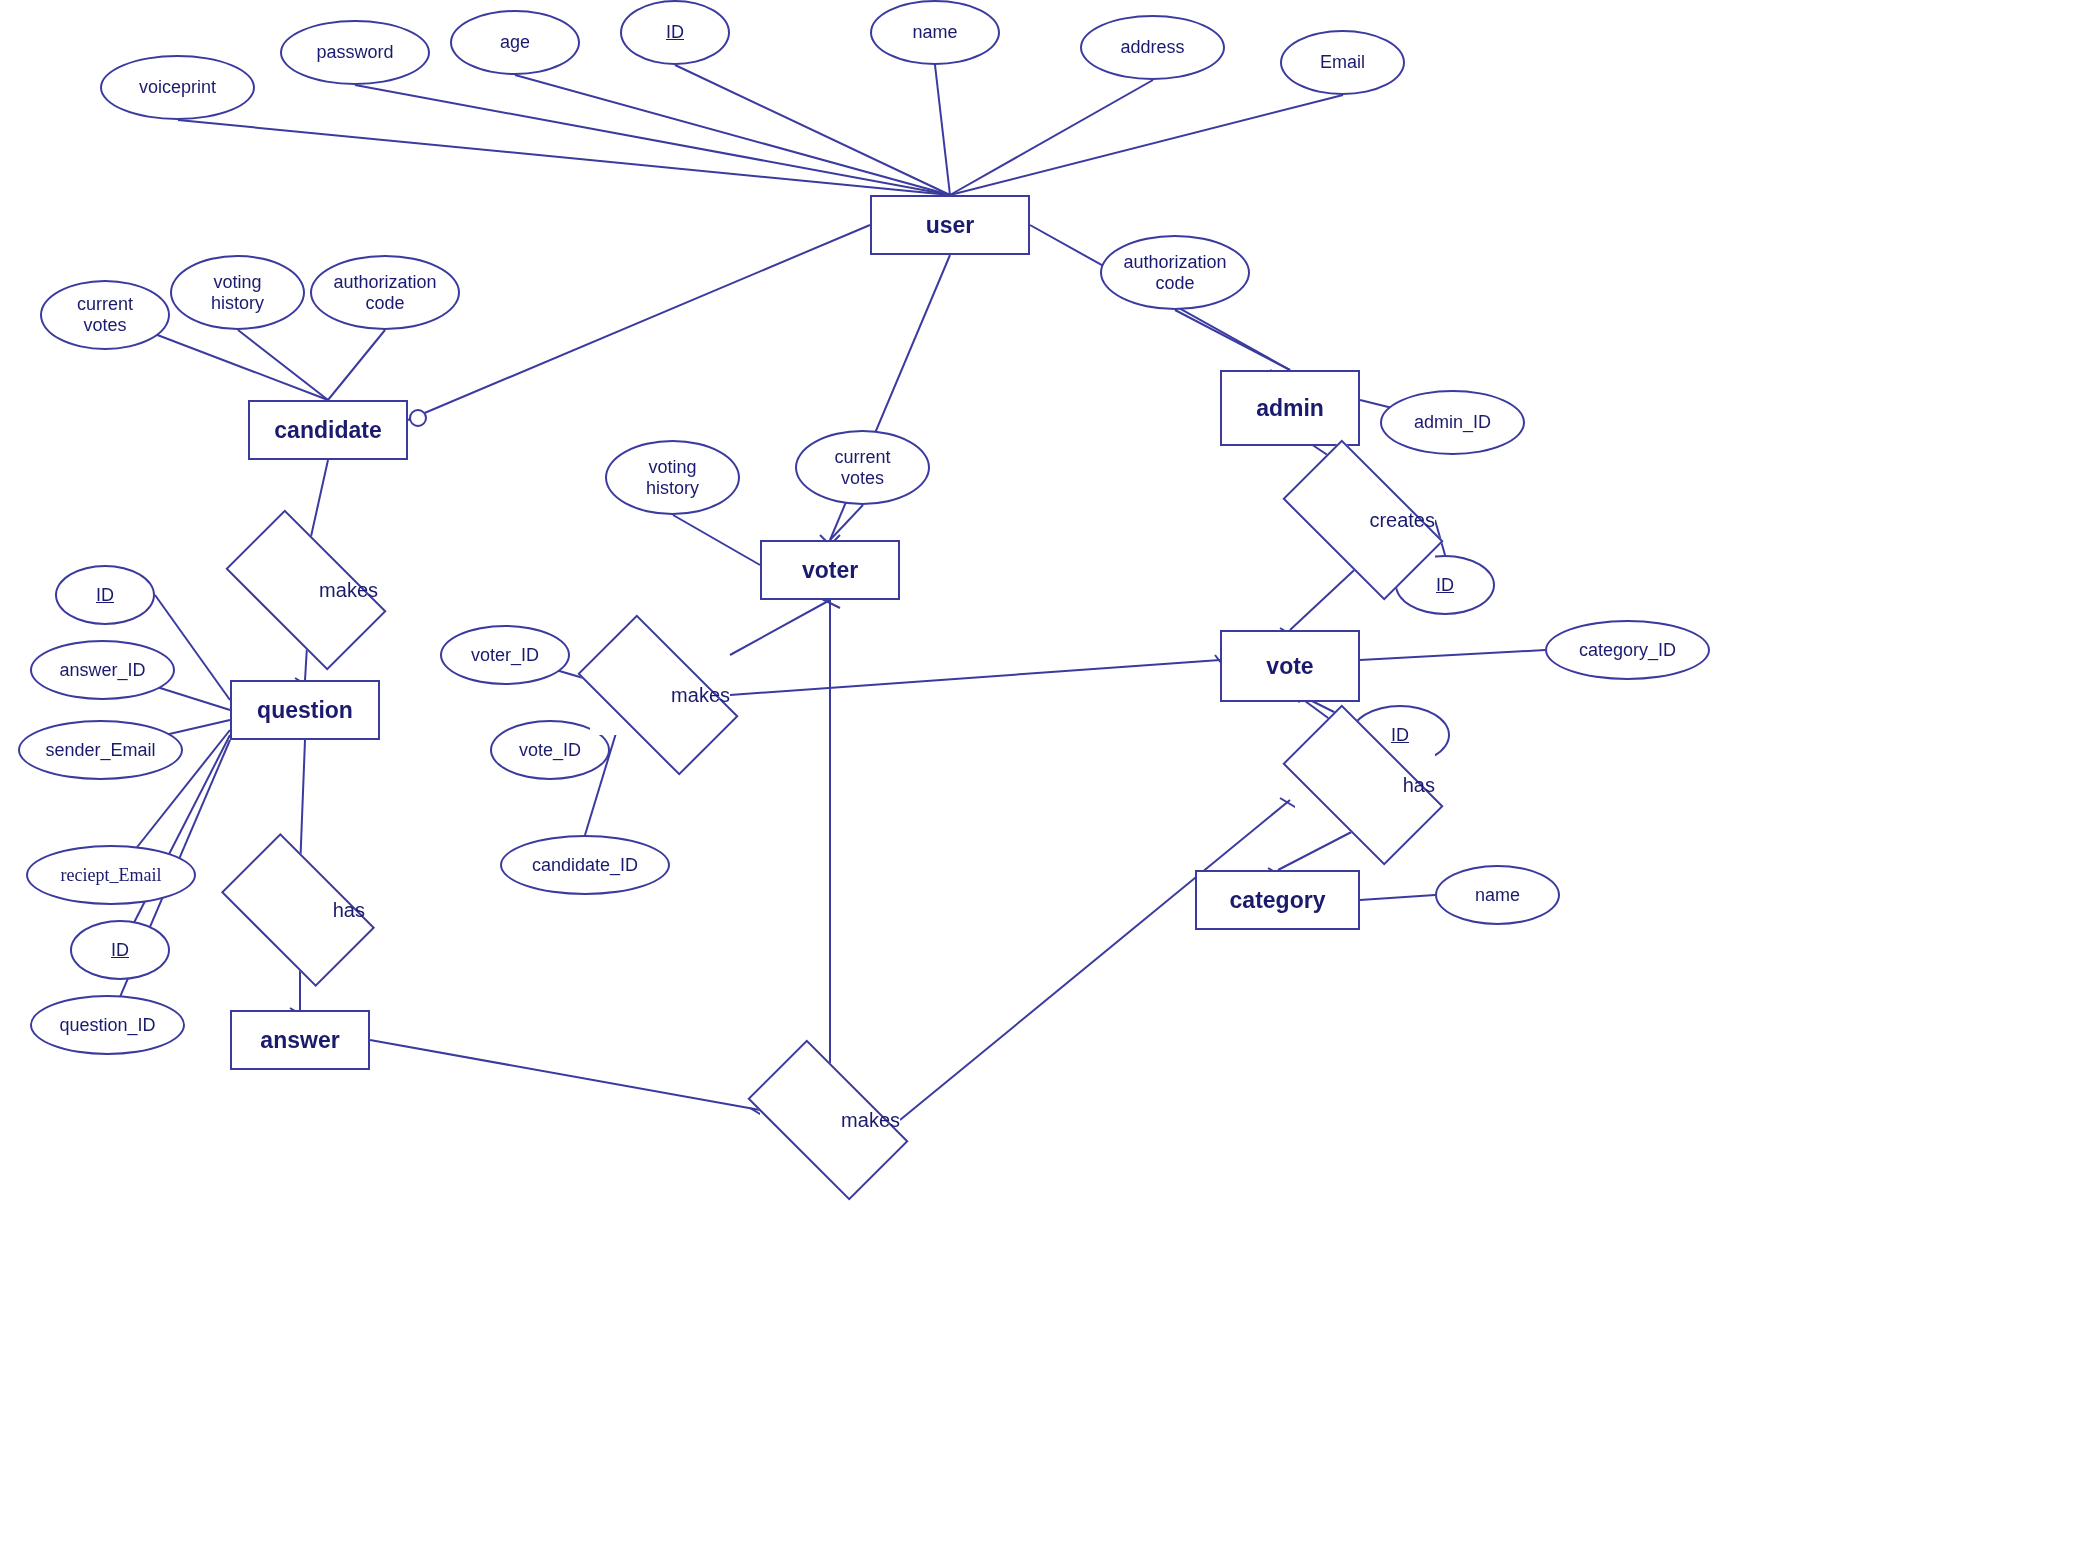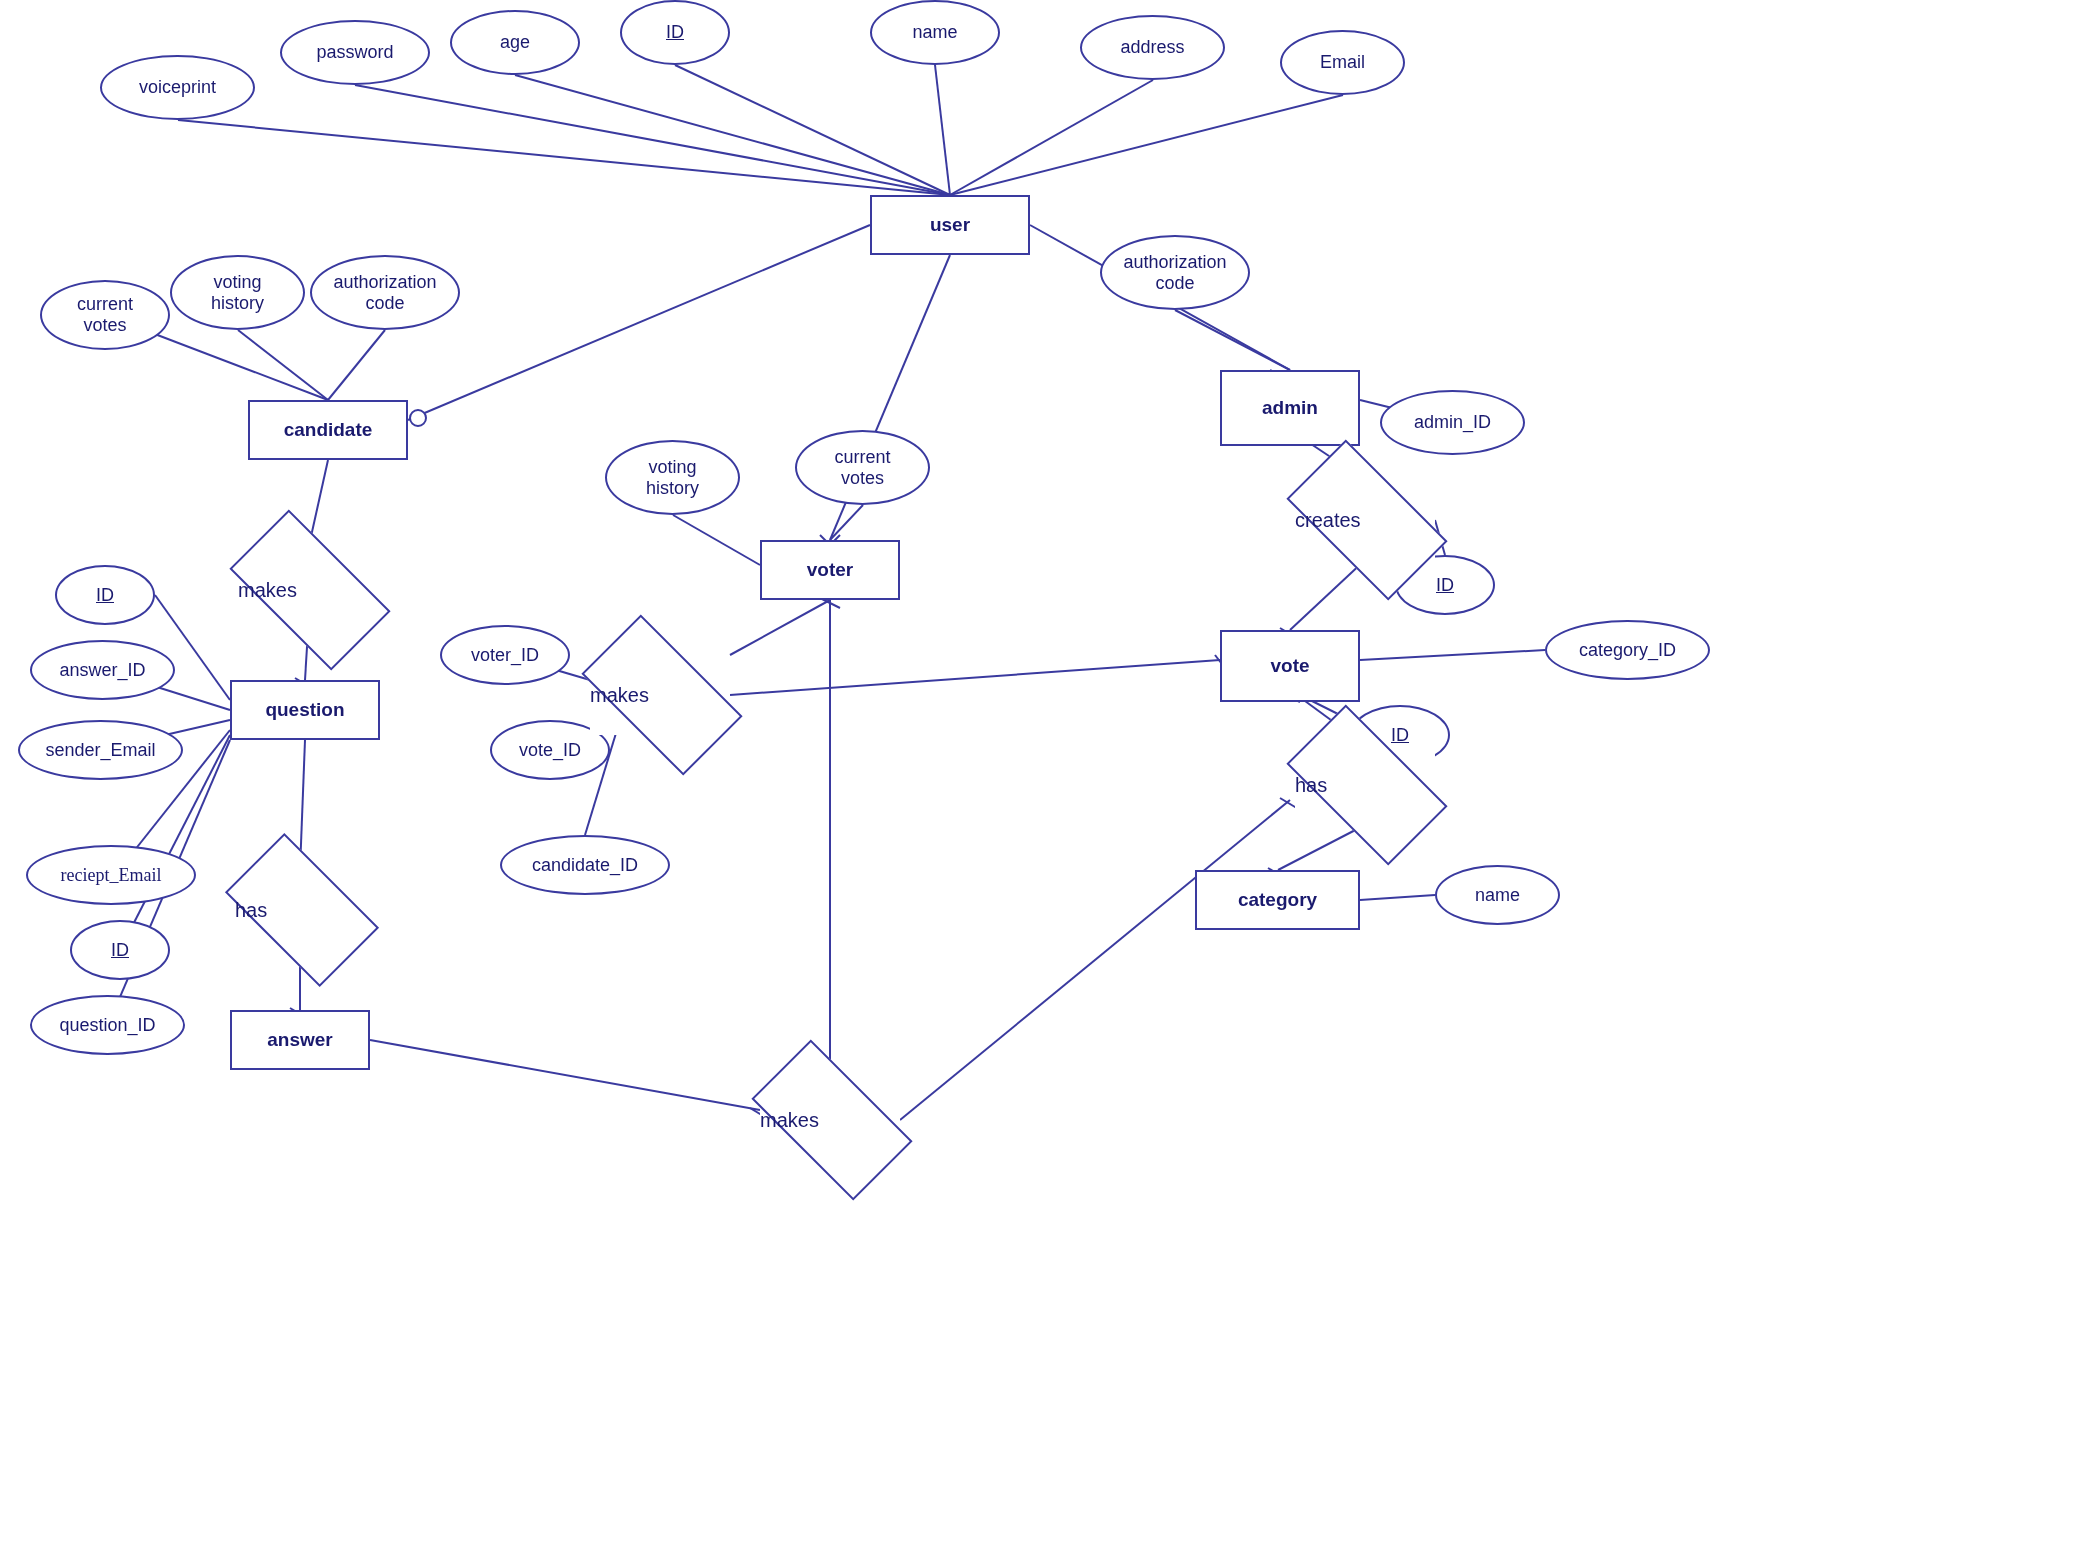--- a/index.html
+++ b/index.html
@@ -4,39 +4,39 @@
   <style>
     * { margin: 0; padding: 0; box-sizing: border-box; }
     body { background: #fff; width: 2090px; height: 1566px; overflow: hidden; font-family: Arial, sans-serif; }
     .er-diagram { position: relative; width: 2090px; height: 1566px; }
     .entity {
       position: absolute;
       border: 2.5px solid #3a3a9f;
       background: white;
       display: flex; align-items: center; justify-content: center;
       font-weight: bold;
-      font-size: 19px;
+      font-size: 23px;
       color: #1a1a6e;
     }
     .entity-rect { }
     .ellipse {
       position: absolute;
       border: 2px solid #3a3a9f;
       border-radius: 50%;
       background: white;
       display: flex; align-items: center; justify-content: center;
       font-size: 18px;
       color: #1a1a6e;
       text-align: center;
     }
     .ellipse.underline span { text-decoration: underline; }
     .diamond {
       position: absolute;
       background: white;
-      display: flex; align-items: center; justify-content: flex-start;
+      display: flex; align-items: center; justify-content: flex-end;
       font-size: 20px;
       color: #1a1a6e;
       font-weight: normal;
     }
     .diamond::before {
       content: '';
       position: absolute;
       width: 100%; height: 100%;
       border: 2px solid #3a3a9f;
       transform: rotate(45deg);

